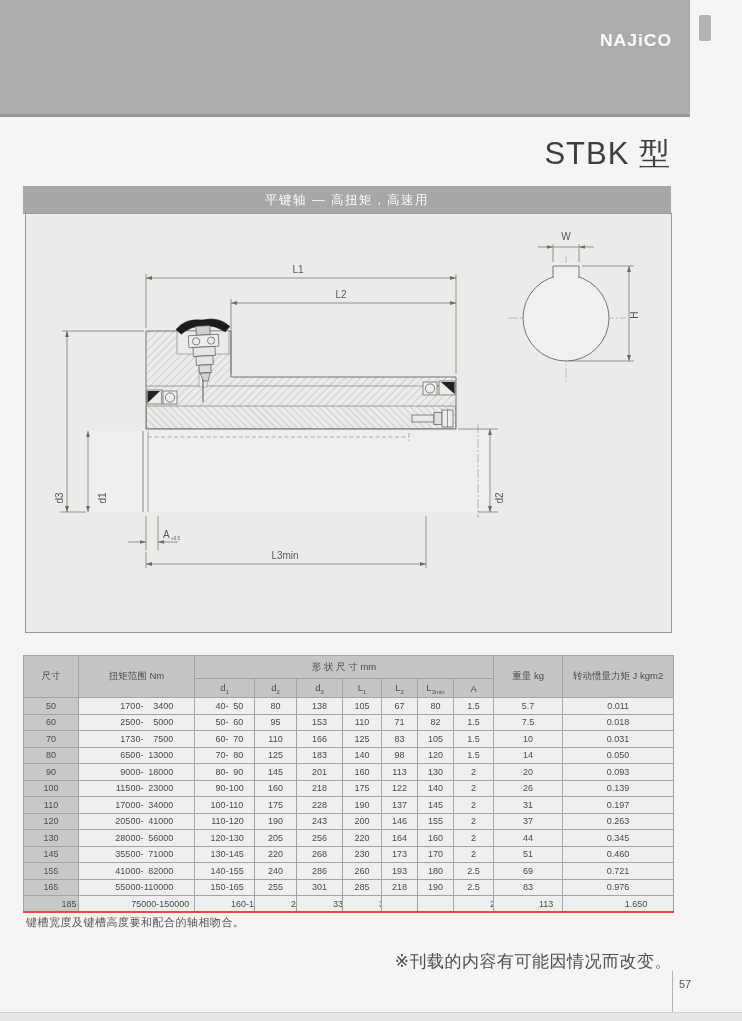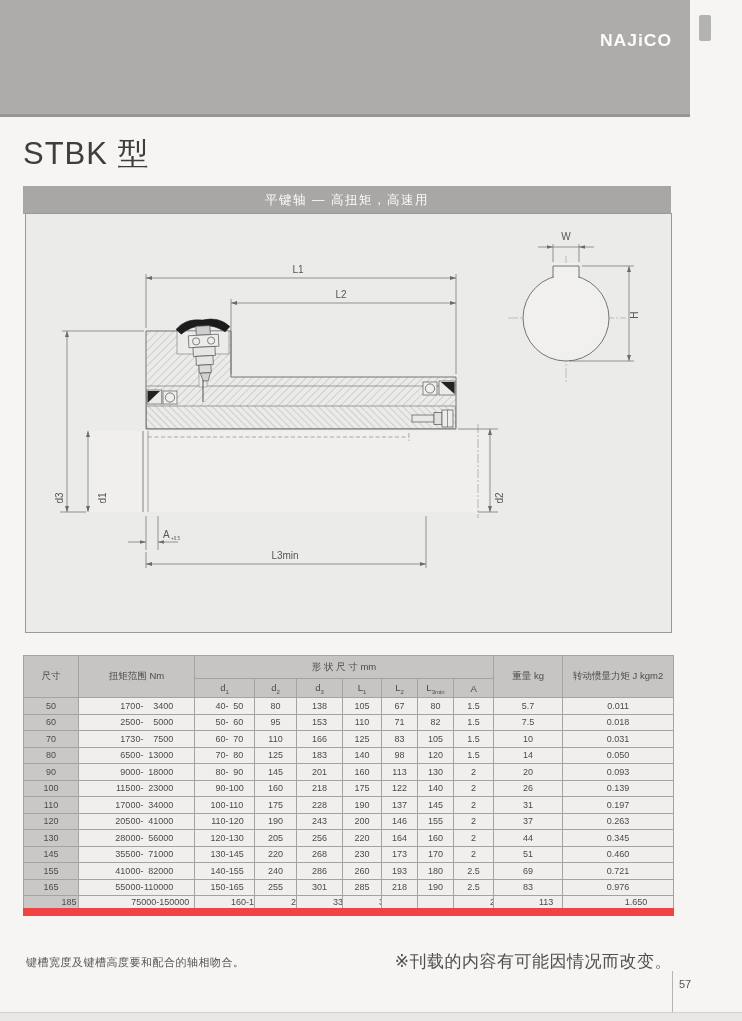--- a/index.html
+++ b/index.html
@@ -8,49 +8,49 @@
     background:#f6f5f3;
     font-family:"Liberation Sans","DejaVu Sans",sans-serif;
     color:#4b4b4b;
   }
   .header-band{position:absolute;left:0;top:0;width:690px;height:114px;
     background:#adacaa;border-bottom:3px solid #979694;}
   .logo{position:absolute;top:30px;right:70px;font-size:17.5px;font-weight:bold;
     color:#fbfbfa;letter-spacing:1px;transform:scaleY(.95);}
   .corner-smudge{position:absolute;left:699px;top:15px;width:12px;height:26px;
     background:#8f8f8f;opacity:.65;border-radius:2px;}
-  .page-title{position:absolute;left:23px;top:133px;width:648px;text-align:left;
+  .page-title{position:absolute;left:23px;top:133px;width:648px;text-align:right;
     font-size:31px;letter-spacing:1px;color:#3e3e3e;}
   .subtitle-band{position:absolute;left:23px;top:170px;width:648px;height:28px;
     background:#a8a7a5;color:#fcfcfb;font-size:12.5px;line-height:28px;
     text-align:center;letter-spacing:1.5px;margin-top:16px;}
   .figure-box{position:absolute;left:25px;top:213px;width:645px;height:418px;
     background:#ebebe9;border:1px solid #9a9a9a;}
   .figure-box svg{display:block;}
 
   .table-wrap{position:absolute;left:23px;top:655px;width:650px;}
   table.spec{border-collapse:collapse;table-layout:fixed;width:650px;
     font-size:9px;color:#4b4b4b;border:1.5px solid #8a8886;}
   table.spec th,table.spec td{border:1px solid #a5a3a1;padding:0;text-align:center;
     font-weight:normal;overflow:hidden;white-space:nowrap;}
   table.spec thead th{background:#c6c5c3;font-size:9.5px;text-align:center;}
   table.spec thead tr.r1 th{height:22px;}
   table.spec thead tr.r2 th{height:18px;}
   table.spec tbody tr{height:16.5px;}
   table.spec tbody td{background:#f0efed;}
   table.spec tbody td.col-size{background:#c9c8c6;}
-  table.spec tbody tr:last-child td{border-bottom:8px solid #ef4444;padding-left:36px;}
+  table.spec tbody tr:last-child td{border-bottom:2px solid #ef4444;padding-left:36px;}
   table.spec sub{font-size:6px;}
   td.rng div{display:flex;width:100%;}
   td.rng span.a{display:block;flex:0 0 56%;text-align:right;}
   td.rng span.b{display:block;flex:0 0 26%;text-align:right;}
   td.rng-d1 span.a{flex:0 0 57%;}
   td.rng-d1 span.b{flex:0 0 25%;}
 
-  .note-left{position:absolute;left:26px;top:955px;font-size:11px;color:#555;letter-spacing:.5px;text-align:right;}
+  .note-left{position:absolute;left:26px;top:915px;font-size:11px;color:#555;letter-spacing:.5px;text-align:right;}
   .note-right{position:absolute;right:70px;top:950px;font-size:17px;color:#4f4f4f;letter-spacing:.5px;}
   .page-num{position:absolute;left:679px;top:978px;font-size:11px;color:#555;}
   .page-edge-line{position:absolute;left:672px;top:971px;width:1px;height:42px;background:#b5b4b2;}
   .bottom-edge{position:absolute;left:0;top:1012px;width:742px;height:9px;
     background:#e8e7e5;border-top:1px solid #d2d1cf;}
 </style>
 </head>
 <body>
 
 <div class="header-band"></div>

